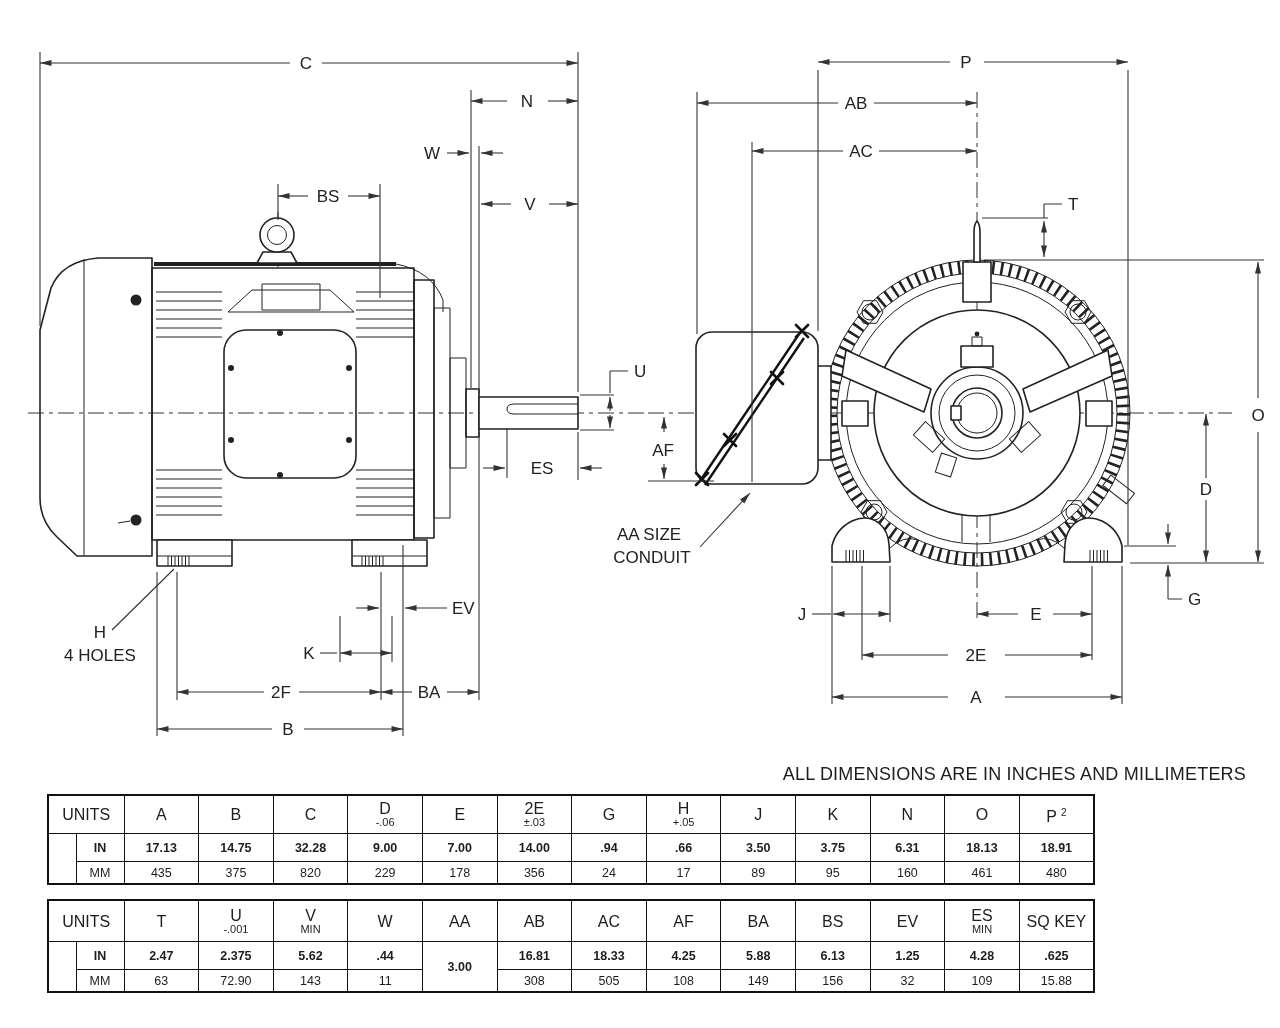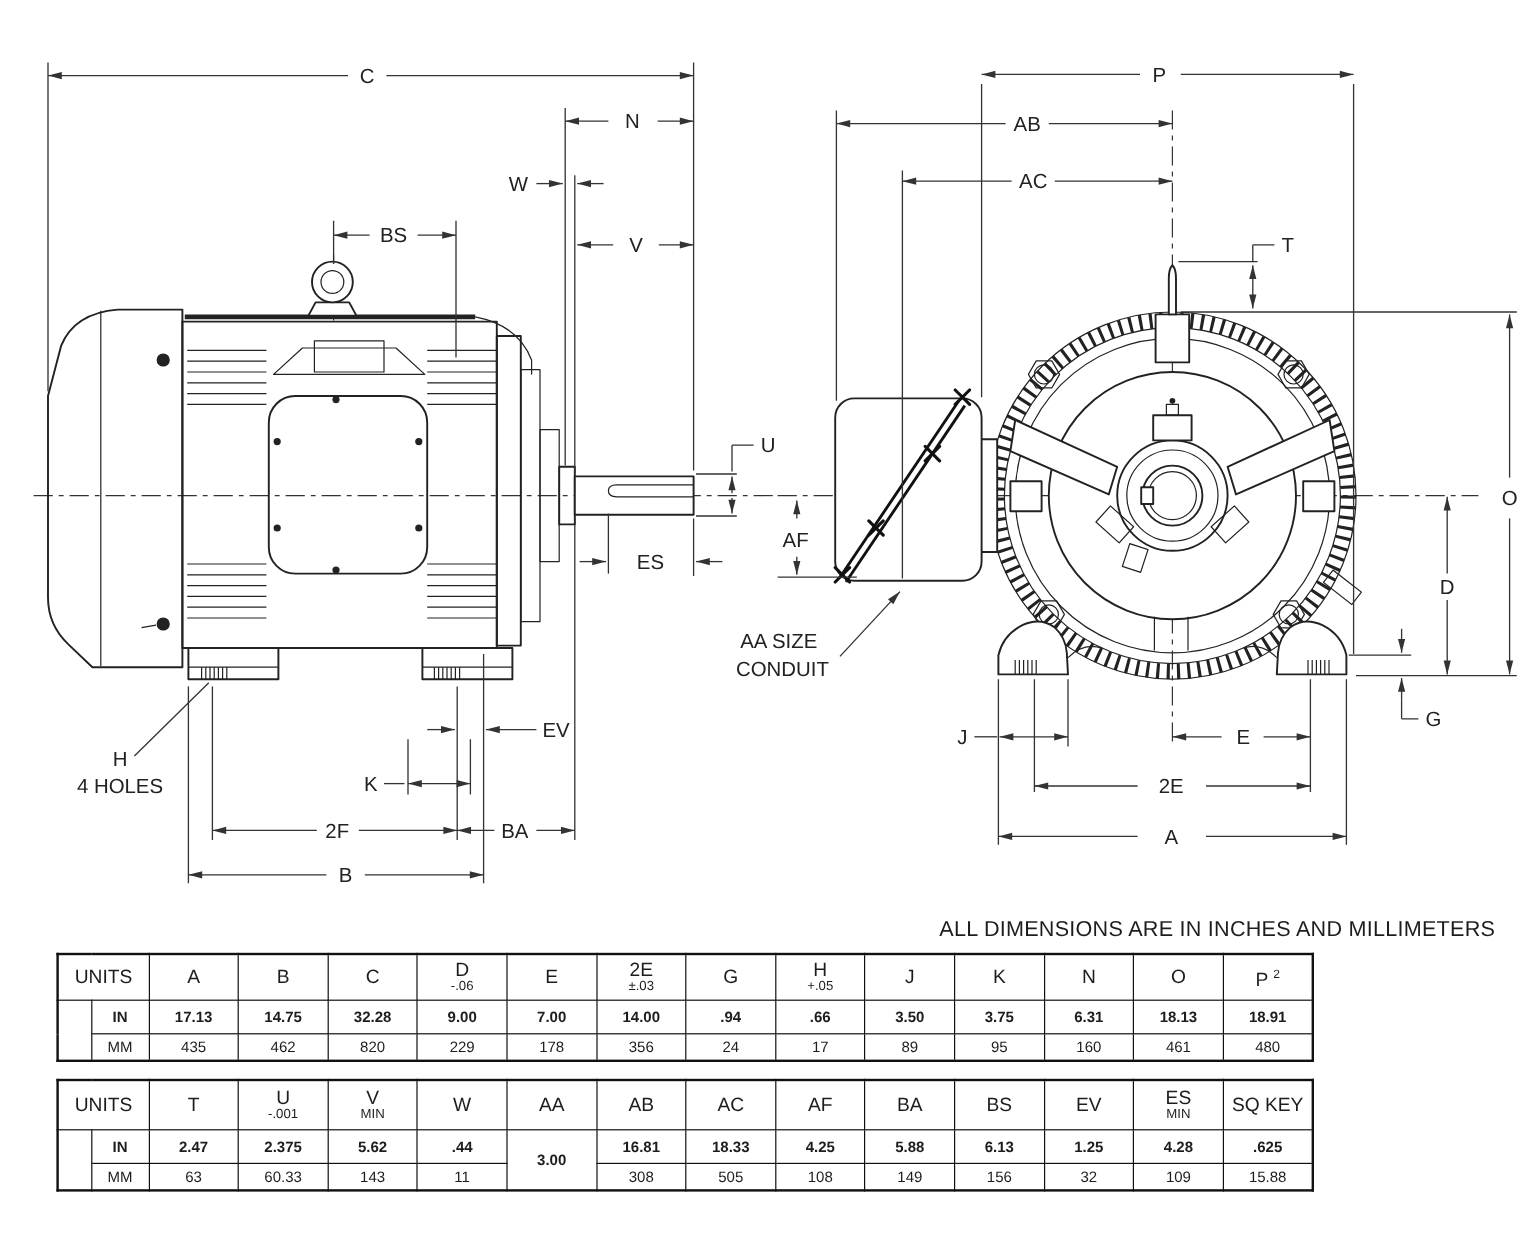--- a/index.html
+++ b/index.html
@@ -358,21 +358,21 @@
     <td>.66</td>
     <td>3.50</td>
     <td>3.75</td>
     <td>6.31</td>
     <td>18.13</td>
     <td>18.91</td>
   </tr>
   <tr class="rmm">
     <td class="rl">MM</td>
     <td>435</td>
-    <td>462</td>
+    <td>375</td>
     <td>820</td>
     <td>229</td>
     <td>178</td>
     <td>356</td>
     <td>24</td>
     <td>17</td>
     <td>89</td>
     <td>95</td>
     <td>160</td>
     <td>461</td>
@@ -445,21 +445,21 @@
     <td>4.25</td>
     <td>5.88</td>
     <td>6.13</td>
     <td>1.25</td>
     <td>4.28</td>
     <td>.625</td>
   </tr>
   <tr class="rmm">
     <td class="rl">MM</td>
     <td>63</td>
-    <td>60.33</td>
+    <td>72.90</td>
     <td>143</td>
     <td>11</td>
     <td>308</td>
     <td>505</td>
     <td>108</td>
     <td>149</td>
     <td>156</td>
     <td>32</td>
     <td>109</td>
     <td>15.88</td>

